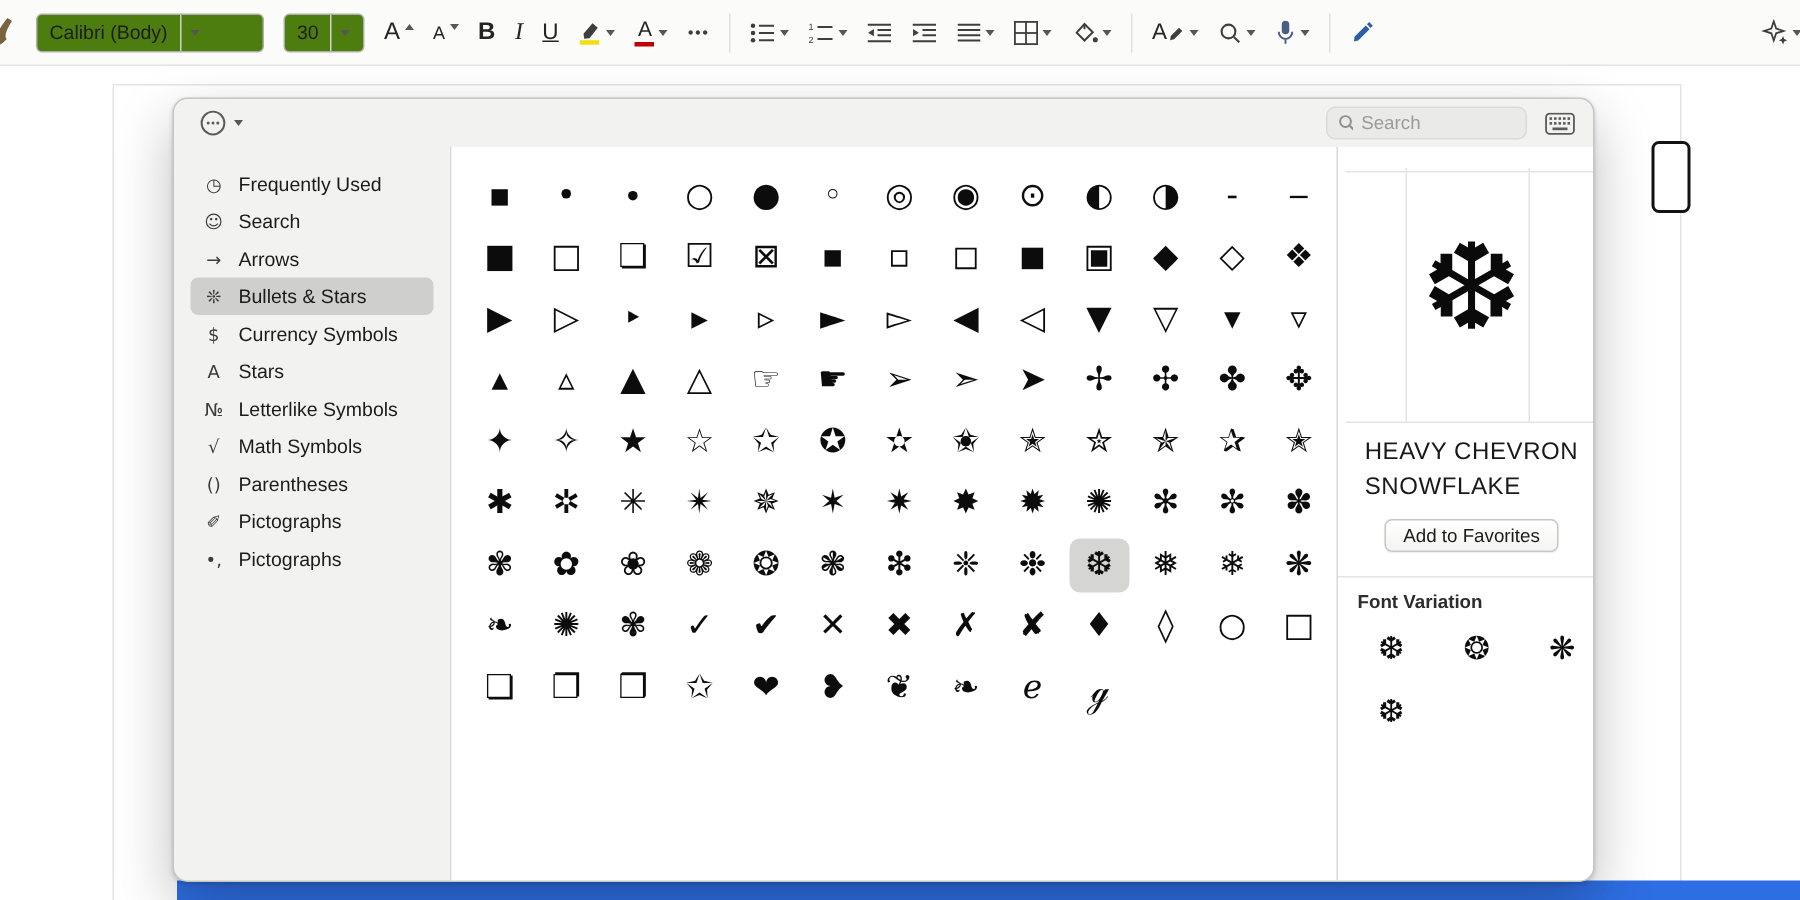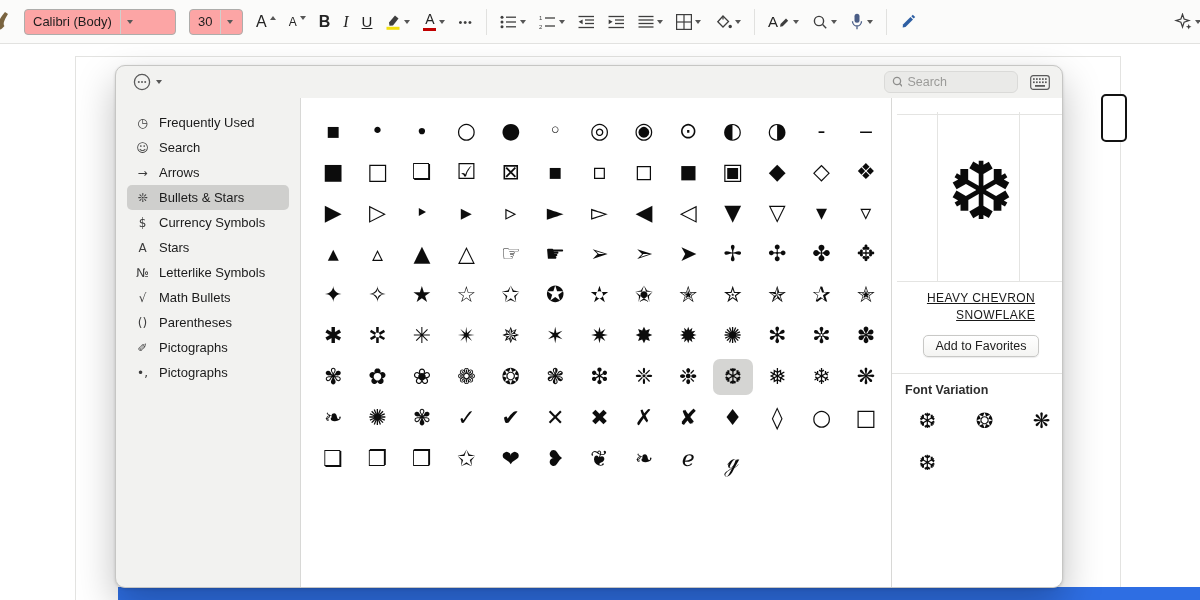--- a/index.html
+++ b/index.html
@@ -10,21 +10,21 @@
 
   
   .app-toolbar { position:absolute; top:0; left:0; right:0; height:44px; background:#fbfbfa;
     border-bottom:1px solid #e2e2e0; display:flex; align-items:center; gap:13px; padding-right:2px; z-index:10; }
   .tb-btn { display:inline-flex; align-items:center; gap:3px; background:none; border:none; padding:0;
     color:#242424; height:28px; font-family:"Liberation Sans",sans-serif; cursor:default; }
   .tb-btn.bold { font-weight:700; font-size:16px; }
   .tb-btn.italic { font-style:italic; font-family:"Liberation Serif",serif; font-size:16px; }
   .tb-btn.underline { text-decoration:underline; font-size:15px; }
   .tb-btn.more { font-size:11px; letter-spacing:1px; color:#3e3e3e; }
-  .combo { display:flex; align-items:center; height:26px; background:#fca5a5; border:1px solid #adadab;
+  .combo { display:flex; align-items:center; height:26px; background:#4d7c0f; border:1px solid #adadab;
     border-radius:4px; font-size:13px; color:#1d1d1d; padding-left:8px; }
   .combo .combo-label { white-space:nowrap; }
   .combo .chevbox { border-left:1px solid #cfcfcd; align-self:stretch; display:flex; align-items:center;
     padding:0 6px; margin-left:8px; }
   .font-combo { width:152px; margin-left:2px; }
   .size-combo { width:54px; }
   .chev { width:0; height:0; border-left:3.5px solid transparent; border-right:3.5px solid transparent;
     border-top:4px solid #565656; display:inline-block; }
   .tri-up { width:0; height:0; border-left:3px solid transparent; border-right:3px solid transparent;
     border-bottom:4px solid #565656; margin-bottom:8px; }
@@ -86,22 +86,22 @@
 
   .cv-detail { flex:1; background:#fff; border-left:1px solid #d8d8d6; display:flex; flex-direction:column;
     align-items:center; }
   .preview-box { position:relative; width:100%; height:150px; margin-top:18px; }
   .pv-vline { position:absolute; top:-4px; bottom:-16px; width:1px; background:#e4e4e2; }
   .pv-vline.l { left:45px; } .pv-vline.r { left:127px; }
   .pv-hline { position:absolute; left:5px; right:5px; height:1px; background:#e4e4e2; }
   .pv-hline.t { top:-2px; } .pv-hline.b { bottom:-16px; }
   .preview-glyph { position:absolute; inset:0; display:flex; align-items:center; justify-content:center;
     font-size:80px; color:#0a0a0a; font-family:"DejaVu Sans",sans-serif; }
-  .glyph-name { margin-top:24px; text-align:right; font-size:12px; letter-spacing:.4px; color:#191919;
-    line-height:1.45;text-decoration:underline; }
+  .glyph-name { margin-top:24px; text-align:left; font-size:16px; letter-spacing:.4px; color:#191919;
+    line-height:1.45; }
   .fav-btn { margin-top:10px; font-size:12.5px; color:#1b1b1b; background:linear-gradient(#ffffff,#f4f4f2);
     border:1px solid #c8c8c6; border-radius:5px; padding:3px 11px; box-shadow:0 0.5px 1px rgba(0,0,0,.08);
     font-family:"Liberation Sans",sans-serif; }
   .fv-divider { width:100%; height:1px; background:#e3e3e1; margin-top:16px; }
   .fv-label { align-self:flex-start; padding:9px 0 3px 13px; font-size:12.5px; font-weight:700; color:#2d2d2d; }
   .fv-grid { align-self:flex-start; display:grid; grid-template-columns:repeat(3, 57px); grid-auto-rows:42px;
     padding-left:7px; font-family:"DejaVu Sans",sans-serif; }
   .fv-cell { display:flex; align-items:center; justify-content:center; font-size:21px; color:#0c0c0c;
     border-radius:6px; }
 </style>
@@ -365,21 +365,21 @@
             <div class="sb-item">
               <span class="sb-icon">A</span>
               <span>Stars</span>
             </div>
             <div class="sb-item">
               <span class="sb-icon">№</span>
               <span>Letterlike Symbols</span>
             </div>
             <div class="sb-item">
               <span class="sb-icon">√</span>
-              <span>Math Bullets</span>
+              <span>Math Symbols</span>
             </div>
             <div class="sb-item">
               <span class="sb-icon">()</span>
               <span>Parentheses</span>
             </div>
             <div class="sb-item">
               <span class="sb-icon">✐</span>
               <span>Pictographs</span>
             </div>
             <div class="sb-item">

